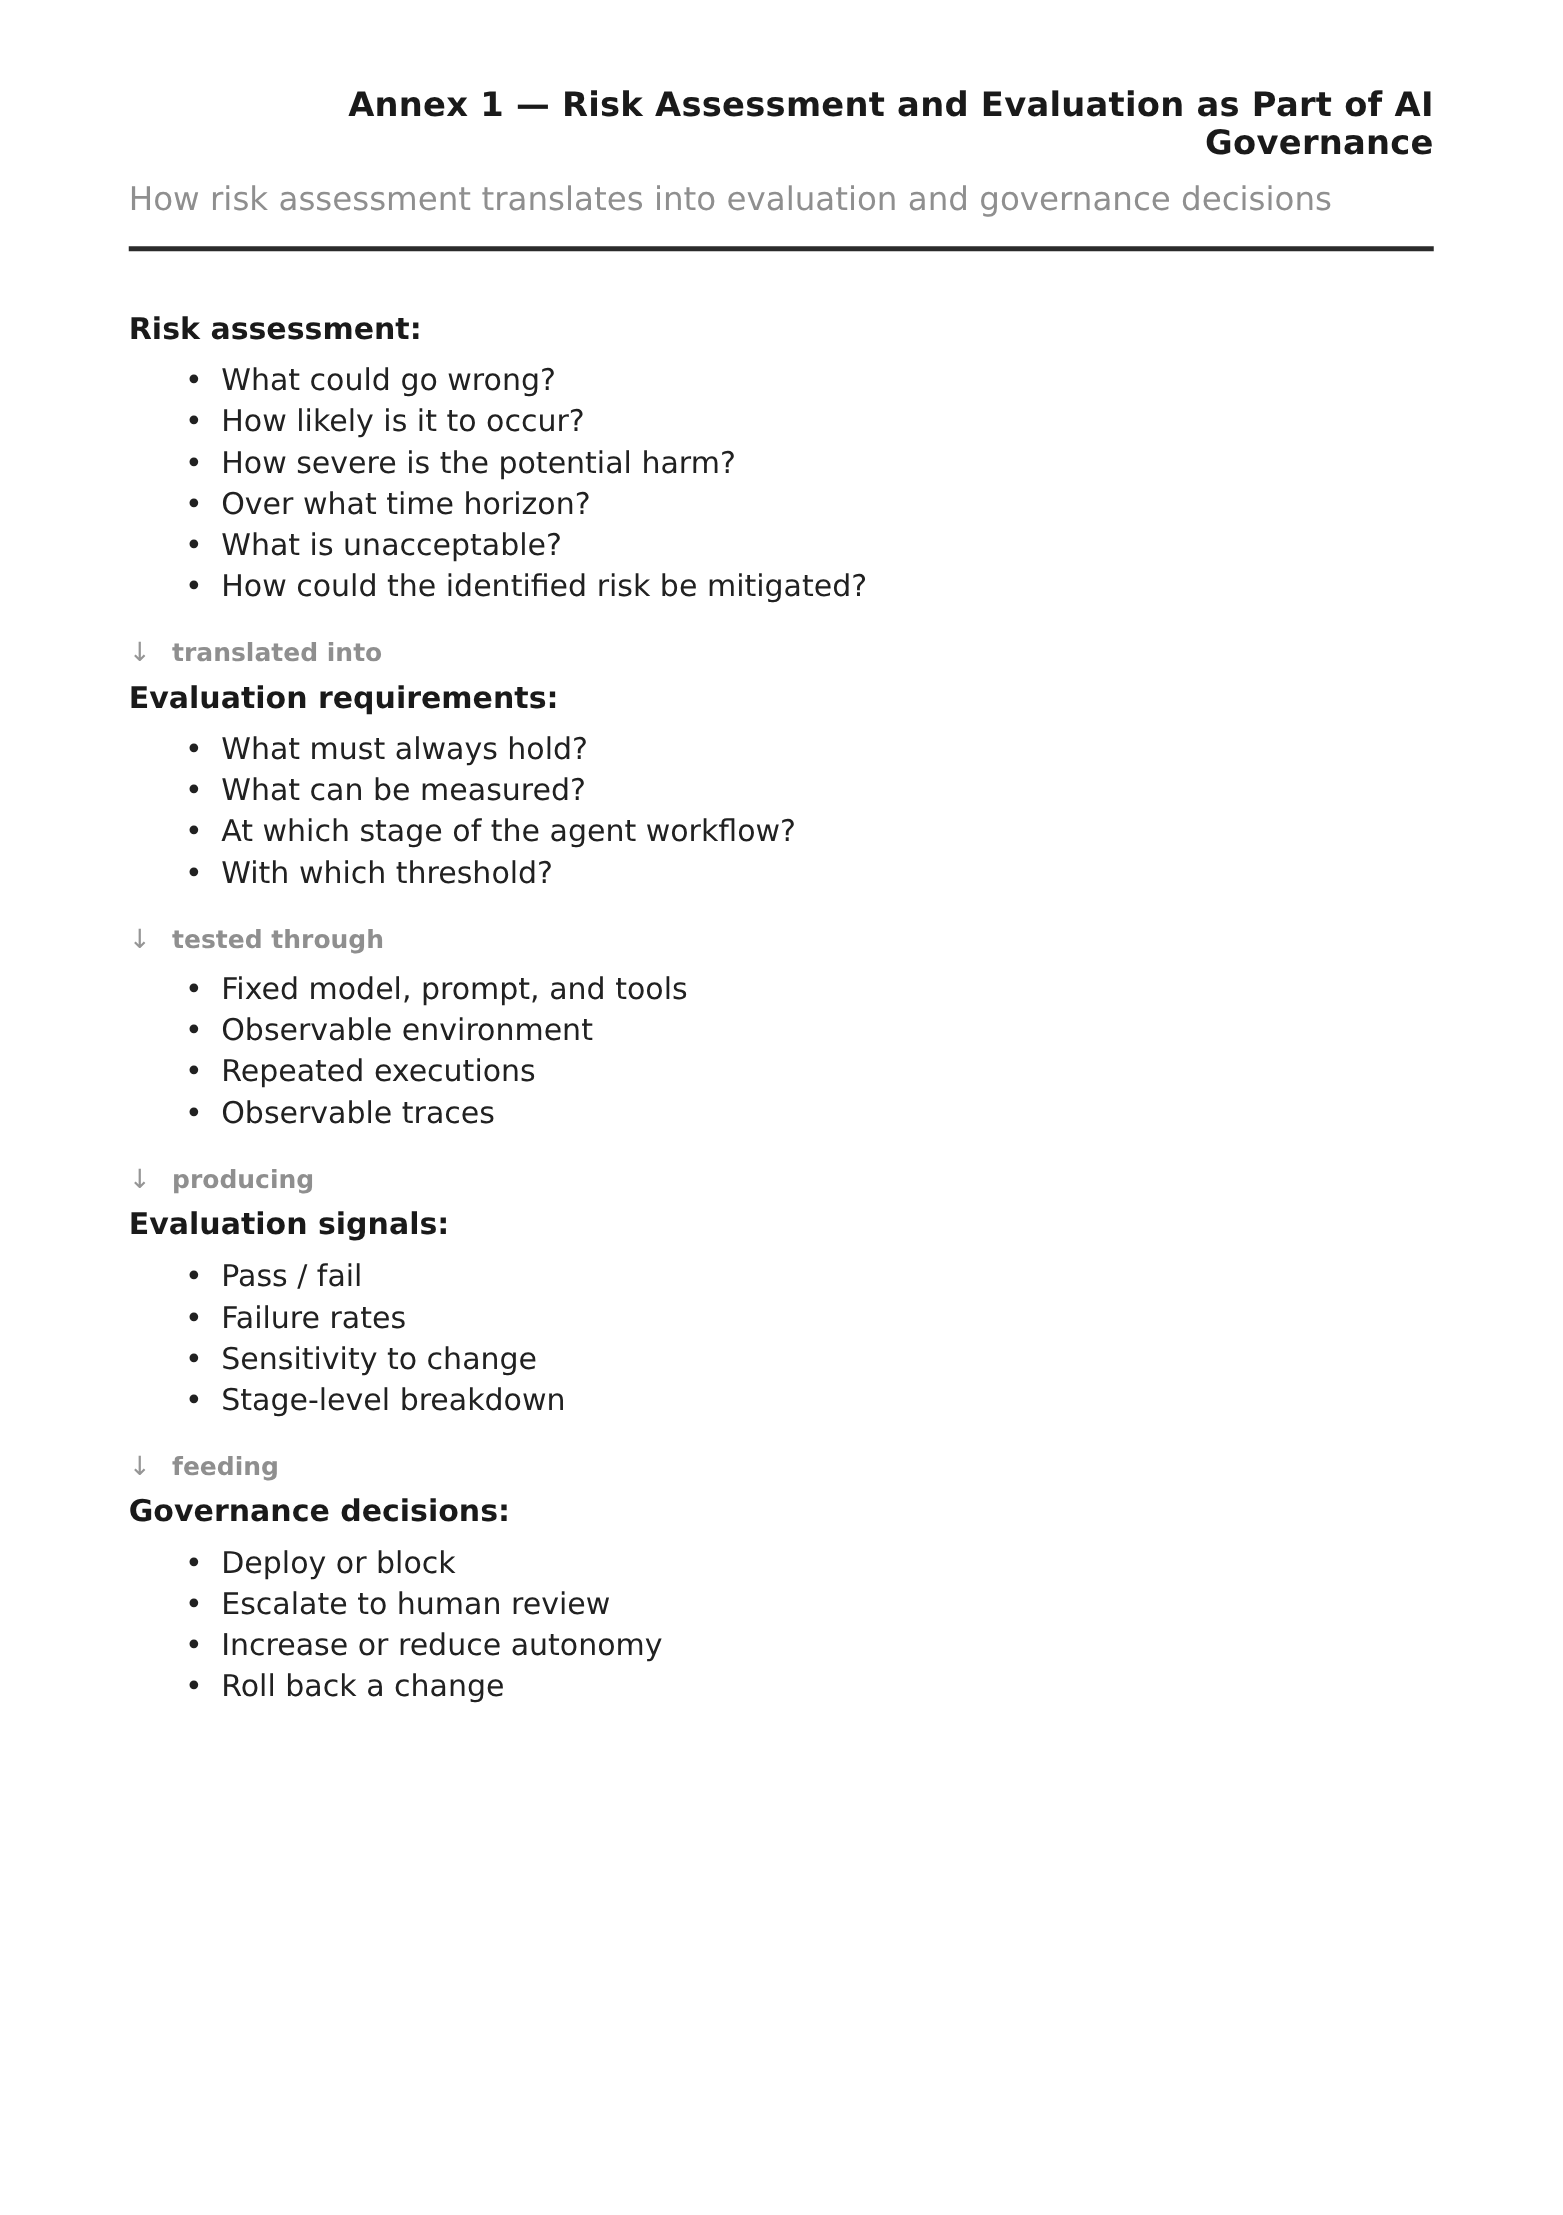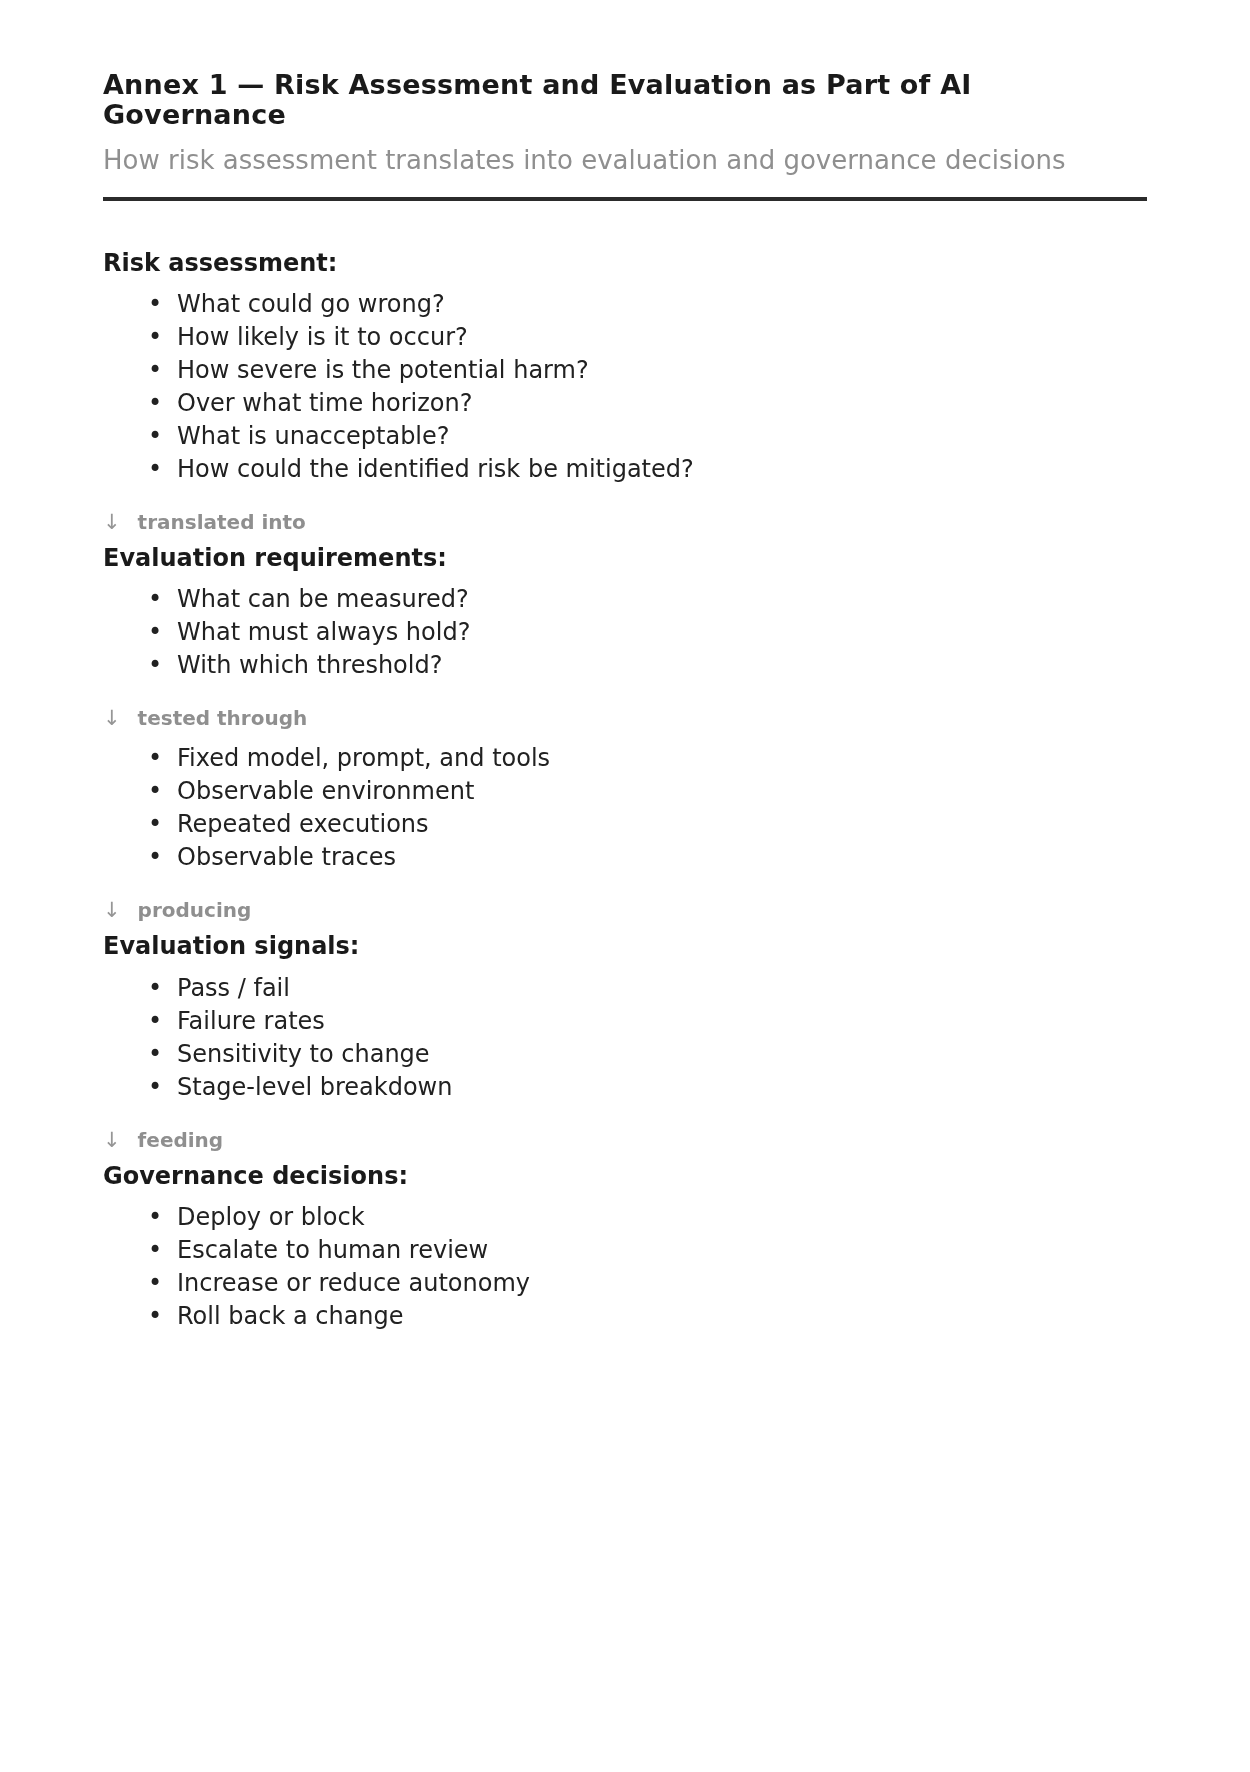--- a/index.html
+++ b/index.html
@@ -15,20 +15,21 @@
     height: 1772px;
     padding: 70px 103px 0 103px;
     overflow: hidden;
   }
   .doc-title {
     font-size: 27px;
     line-height: 1.1;
     font-weight: bold;
     color: #1a1a1a;
     letter-spacing: 0.2px;
+    text-align: right;
   }
   .doc-subtitle {
     margin-top: 17px;
     font-size: 26px;
     line-height: 1.1;
     color: #8f8f8f;
   }
   .rule {
     margin-top: 22px;
     border: none;
@@ -101,22 +102,23 @@
   </section>
 
   <div class="connector">
     <span class="arrow">↓</span>
     <span>translated into</span>
   </div>
 
   <section>
     <h2>Evaluation requirements:</h2>
     <ul class="bullets">
+      <li>What must always hold?</li>
       <li>What can be measured?</li>
-      <li>What must always hold?</li>
+      <li>At which stage of the agent workflow?</li>
       <li>With which threshold?</li>
     </ul>
   </section>
 
   <div class="connector">
     <span class="arrow">↓</span>
     <span>tested through</span>
   </div>
 
   <section>

